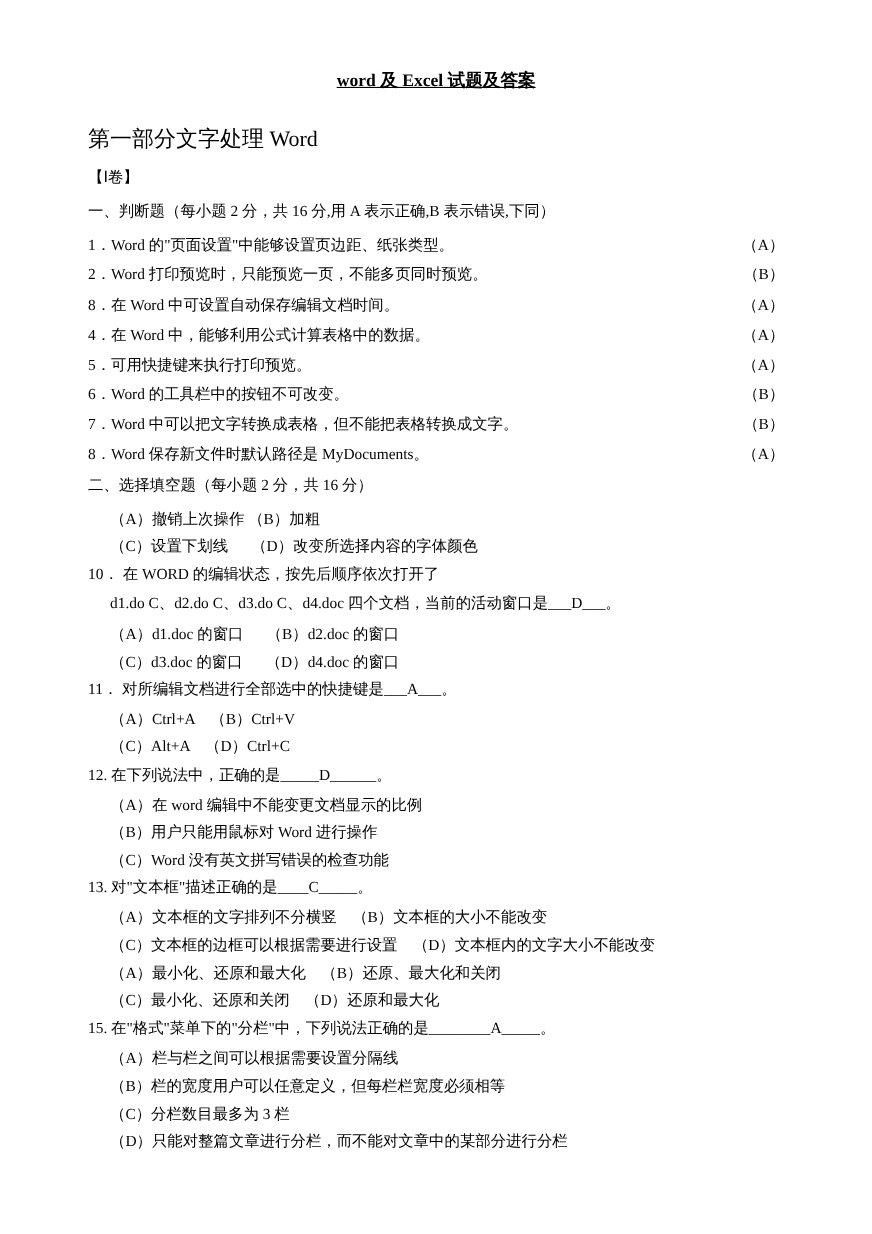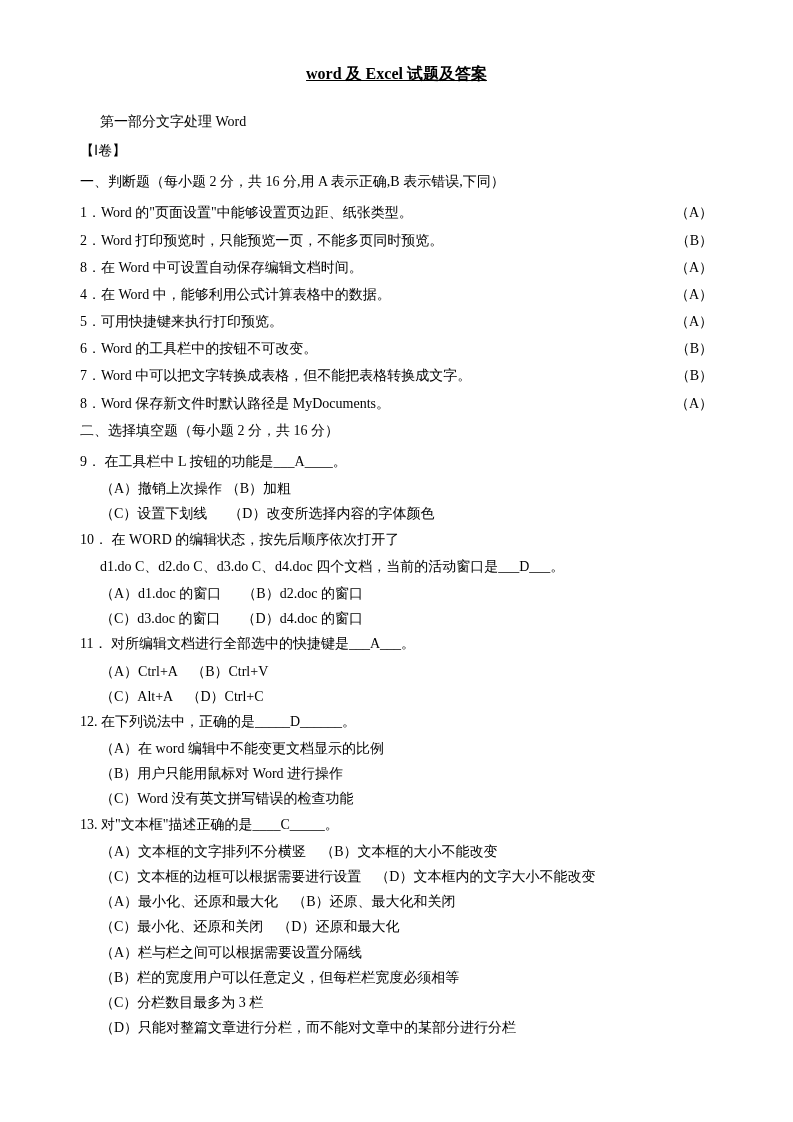--- a/index.html
+++ b/index.html
@@ -18,23 +18,22 @@
       line-height: 1.8;
     }
     .page-title {
       text-align: center;
       font-size: 16px;
       font-weight: bold;
       margin-bottom: 20px;
       text-decoration: underline;
     }
     .section-header {
-      font-size: 14px;
+      font-size: 20px;
       margin-bottom: 4px;
-      margin-left: 20px;
     }
     .bracket-header {
       font-size: 14px;
       font-weight: normal;
       margin-bottom: 6px;
     }
     .sub-section {
       font-size: 14px;
       margin-bottom: 6px;
     }
@@ -106,24 +105,20 @@
     </div>
     <div class="question">
       <span class="question-text">8．Word 保存新文件时默认路径是 MyDocuments。</span>
       <span class="answer">（A）</span>
     </div>
   </div>
 
 <div class="sub-section">二、选择填空题（每小题 2 分，共 16 分）</div>
 
 <div>
-  <div class="multi-line-q">
-    <span>9．</span>
-    <span>在工具栏中 L 按钮的功能是___A____。</span>
-  </div>
   <div class="options-row">
     <span>（A）撤销上次操作</span>
     <span>（B）加粗</span>
   </div>
   <div class="options-row">
     <span>（C）设置下划线</span>
     <span> &nbsp;&nbsp;&nbsp;&nbsp;</span>
     <span>（D）改变所选择内容的字体颜色</span>
   </div>
 </div>
@@ -205,20 +200,24 @@
     <span>（B）还原、最大化和关闭</span>
   </div>
   <div class="options-row indent">
     <span>（C）最小化、还原和关闭</span>
     <span> &nbsp;&nbsp;</span>
     <span>（D）还原和最大化</span>
   </div>
 </div>
 
 <div>
+  <div class="multi-line-q">
+    <span>15.</span>
+    <span>在"格式"菜单下的"分栏"中，下列说法正确的是________A_____。</span>
+  </div>
   <div class="options-row indent">
     <span>（A）栏与栏之间可以根据需要设置分隔线</span>
   </div>
   <div class="options-row indent">
     <span>（B）栏的宽度用户可以任意定义，但每栏栏宽度必须相等</span>
   </div>
   <div class="options-row indent">
     <span>（C）分栏数目最多为 3 栏</span>
   </div>
   <div class="options-row indent">

